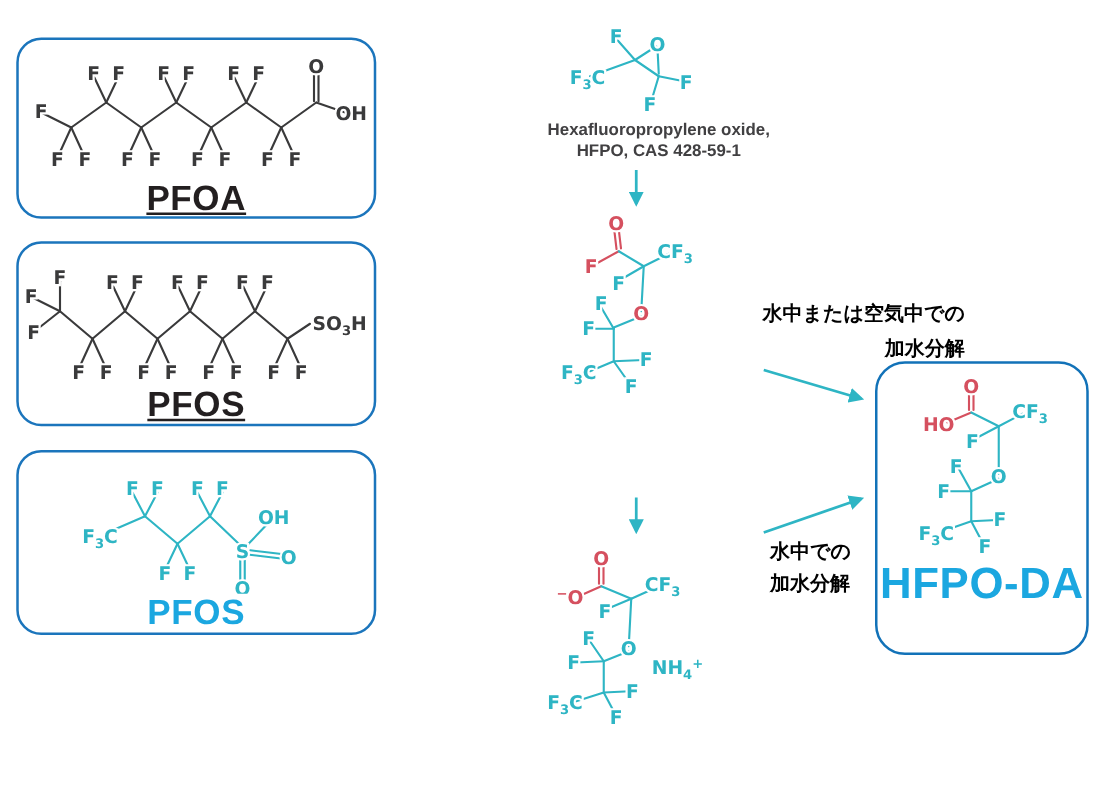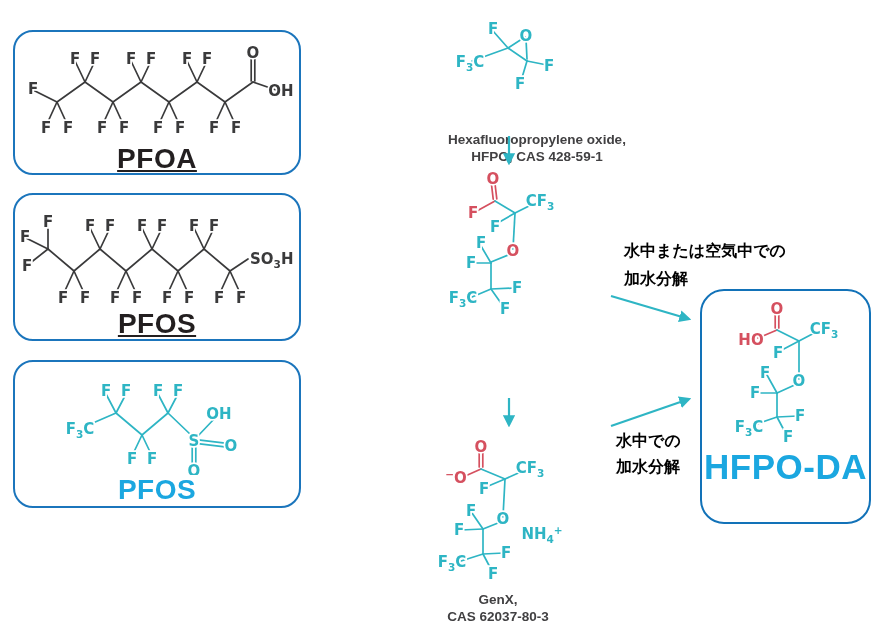--- a/index.html
+++ b/index.html
@@ -179,21 +179,21 @@
       <line x1="86" y1="26" x2="87" y2="46" stroke="#2eb5c4" stroke-width="1.7" stroke-linecap="round"></line>
       <line x1="68" y1="35" x2="87" y2="48" stroke="#2eb5c4" stroke-width="1.7" stroke-linecap="round"></line>
       <line x1="87" y1="48" x2="107" y2="52" stroke="#2eb5c4" stroke-width="1.7" stroke-linecap="round"></line>
       <line x1="87" y1="48" x2="81" y2="68" stroke="#2eb5c4" stroke-width="1.7" stroke-linecap="round"></line>
       <text x="30" y="54" text-anchor="middle" fill="#2eb5c4" class="atom"><tspan dy="0">F</tspan><tspan font-size="10.5" dy="4">3</tspan><tspan dy="-4">C</tspan></text>
       <text x="53" y="21" text-anchor="middle" fill="#2eb5c4" class="atom"><tspan dy="0">F</tspan></text>
       <text x="86" y="28" text-anchor="middle" fill="#2eb5c4" class="atom"><tspan dy="0">O</tspan></text>
       <text x="109" y="58" text-anchor="middle" fill="#2eb5c4" class="atom"><tspan dy="0">F</tspan></text>
       <text x="80" y="76" text-anchor="middle" fill="#2eb5c4" class="atom"><tspan dy="0">F</tspan></text>
     </svg>
-  <div class="name-label" style="left:412px;top:95px;width:250px;margin-top:36px;">
+  <div class="name-label" style="left:402px;top:95px;width:250px;">
     <div>Hexafluoropropylene oxide,</div>
     <div>HFPO, CAS 428-59-1</div>
   </div>
 
   <svg class="struct" style="left:433px;top:168px;" width="135" height="150" viewBox="0 0 135 150">
       <line x1="63.78767108778118" y1="30.789685754378684" x2="61.78767108778118" y2="13.789685754378684" stroke="#d5505f" stroke-width="1.7" stroke-linecap="round"></line>
       <line x1="60.21232891221882" y1="31.210314245621316" x2="58.21232891221882" y2="14.210314245621316" stroke="#d5505f" stroke-width="1.7" stroke-linecap="round"></line>
       <line x1="62" y1="33" x2="42" y2="44" stroke="#d5505f" stroke-width="1.7" stroke-linecap="round"></line>
       <line x1="62" y1="33" x2="82" y2="45" stroke="#2eb5c4" stroke-width="1.7" stroke-linecap="round"></line>
       <line x1="82" y1="45" x2="102" y2="35" stroke="#2eb5c4" stroke-width="1.7" stroke-linecap="round"></line>
@@ -238,26 +238,22 @@
       <text x="104" y="36" text-anchor="middle" fill="#2eb5c4" class="atom"><tspan dy="0">CF</tspan><tspan font-size="10.5" dy="4">3</tspan></text>
       <text x="58" y="57" text-anchor="middle" fill="#2eb5c4" class="atom"><tspan dy="0">F</tspan></text>
       <text x="77" y="87" text-anchor="middle" fill="#2eb5c4" class="atom"><tspan dy="0">O</tspan></text>
       <text x="45" y="79" text-anchor="middle" fill="#2eb5c4" class="atom"><tspan dy="0">F</tspan></text>
       <text x="33" y="98" text-anchor="middle" fill="#2eb5c4" class="atom"><tspan dy="0">F</tspan></text>
       <text x="80" y="121" text-anchor="middle" fill="#2eb5c4" class="atom"><tspan dy="0">F</tspan></text>
       <text x="67" y="142" text-anchor="middle" fill="#2eb5c4" class="atom"><tspan dy="0">F</tspan></text>
       <text x="26" y="130" text-anchor="middle" fill="#2eb5c4" class="atom"><tspan dy="0">F</tspan><tspan font-size="10.5" dy="4">3</tspan><tspan dy="-4">C</tspan></text>
       <text x="116" y="102" text-anchor="middle" fill="#2eb5c4" class="atom"><tspan dy="0">NH</tspan><tspan font-size="10.5" dy="4">4</tspan><tspan font-size="10.5" dy="-9">+</tspan></text>
     </svg>
-  <div class="name-label" style="left:378px;top:591px;width:240px;">
-    <div>GenX,</div>
-    <div>CAS 62037-80-3</div>
-  </div>
-
-  <div class="jp-note" style="left:624px;top:241px;">
+
+  <div class="jp-note" style="left:610px;top:241px;text-align:right;">
     <div>水中または空気中での</div>
     <div>加水分解</div>
   </div>
   <div class="jp-note" style="left:616px;top:431px;font-family:Liberation Serif, serif;">
     <div style="height:26px;">水中での</div>
     <div style="height:26px;">加水分解</div>
   </div>
 
   <div class="big-box" style="left:700px;top:289px;width:171px;height:235px;">
     <svg style="margin-top:6px;" width="150" height="152" viewBox="0 0 150 152">

